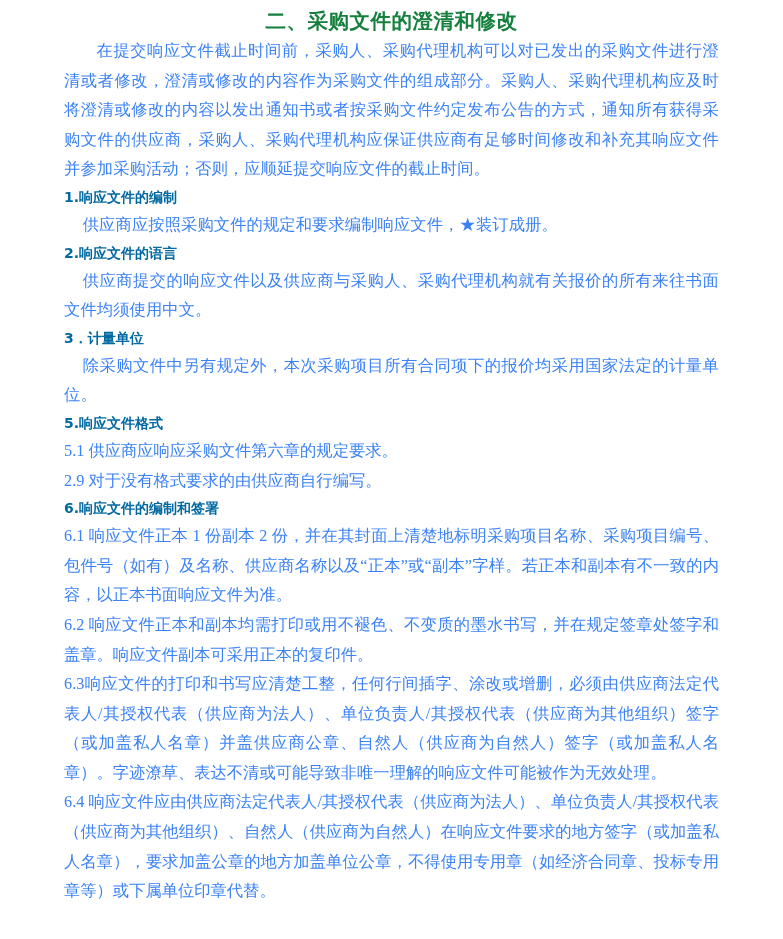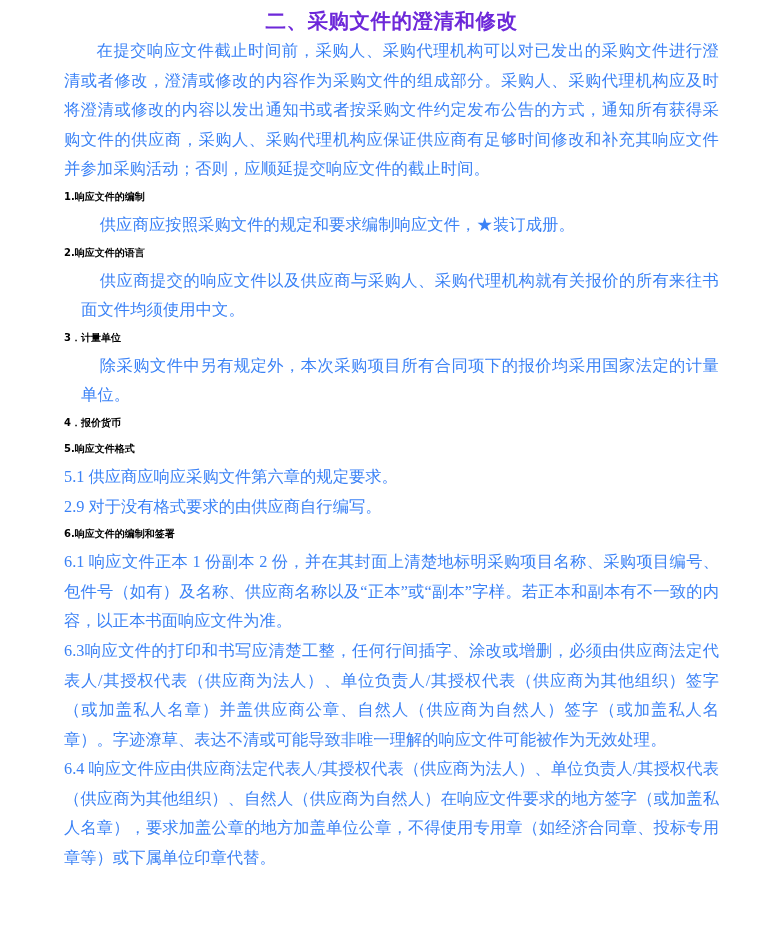--- a/index.html
+++ b/index.html
@@ -26,50 +26,50 @@
   }
 
   
   .doc-title {
     text-align: center;
     font-family: "DejaVu Sans", "Liberation Sans", sans-serif;
     font-weight: bold;
     font-size: 20.5px;
     line-height: 30px;
     letter-spacing: 0.5px;
-    color: #6d28d9;
+    color: #15803d;
     margin: 0;
     padding: 0;
   }
   .title-1 { padding-top: 6px; }
   .title-2 { padding-top: 12px; padding-bottom: 2px; }
 
   
   .sub-head {
     font-family: "DejaVu Sans", "Liberation Sans", sans-serif;
     font-weight: bold;
-    font-size: 10px;
+    font-size: 14px;
     line-height: 26px;
-    color: #000000;
+    color: #0369a1;
     margin: 0;
     white-space: pre;
   }
 
   
   .para {
     font-size: 16.3px;
     line-height: 29.6px;
     text-align: justify;
     text-justify: inter-ideograph;
     margin: 0;
     color: #3b82f6;
     letter-spacing: 0.1px;
   }
   .indent-2 { text-indent: 2em; }
-  .indent-1 { text-indent: 1.15em; margin-left: 17px; }
+  .indent-1 { text-indent: 1.15em; }
 
   
   .num-item {
     font-size: 16.3px;
     line-height: 29.6px;
     text-align: justify;
     text-justify: inter-ideograph;
     margin: 0;
     color: #3b82f6;
     text-indent: 0;
@@ -87,24 +87,24 @@
 
   <h2 class="sub-head">1.响应文件的编制</h2>
   <p class="para indent-1">供应商应按照采购文件的规定和要求编制响应文件，★装订成册。</p>
 
   <h2 class="sub-head">2.响应文件的语言</h2>
   <p class="para indent-1">供应商提交的响应文件以及供应商与采购人、采购代理机构就有关报价的所有来往书面文件均须使用中文。</p>
 
   <h2 class="sub-head">3．计量单位</h2>
   <p class="para indent-1">除采购文件中另有规定外，本次采购项目所有合同项下的报价均采用国家法定的计量单位。</p>
 
-  <h2 class="sub-head">4．报价货币</h2>
 
   <h2 class="sub-head">5.响应文件格式</h2>
   <p class="num-item">5.1 供应商应响应采购文件第六章的规定要求。</p>
   <p class="num-item">2.9 对于没有格式要求的由供应商自行编写。</p>
 
   <h2 class="sub-head">6.响应文件的编制和签署</h2>
   <p class="num-item">6.1 响应文件正本 1 份副本 2 份，并在其封面上清楚地标明采购项目名称、采购项目编号、包件号（如有）及名称、供应商名称以及“正本”或“副本”字样。若正本和副本有不一致的内容，以正本书面响应文件为准。</p>
+  <p class="num-item">6.2 响应文件正本和副本均需打印或用不褪色、不变质的墨水书写，并在规定签章处签字和盖章。响应文件副本可采用正本的复印件。</p>
   <p class="num-item">6.3响应文件的打印和书写应清楚工整，任何行间插字、涂改或增删，必须由供应商法定代表人/其授权代表（供应商为法人）、单位负责人/其授权代表（供应商为其他组织）签字（或加盖私人名章）并盖供应商公章、自然人（供应商为自然人）签字（或加盖私人名章）。字迹潦草、表达不清或可能导致非唯一理解的响应文件可能被作为无效处理。</p>
   <p class="num-item">6.4 响应文件应由供应商法定代表人/其授权代表（供应商为法人）、单位负责人/其授权代表（供应商为其他组织）、自然人（供应商为自然人）在响应文件要求的地方签字（或加盖私人名章），要求加盖公章的地方加盖单位公章，不得使用专用章（如经济合同章、投标专用章等）或下属单位印章代替。</p>
 
 </div>
 
 </body></html>

